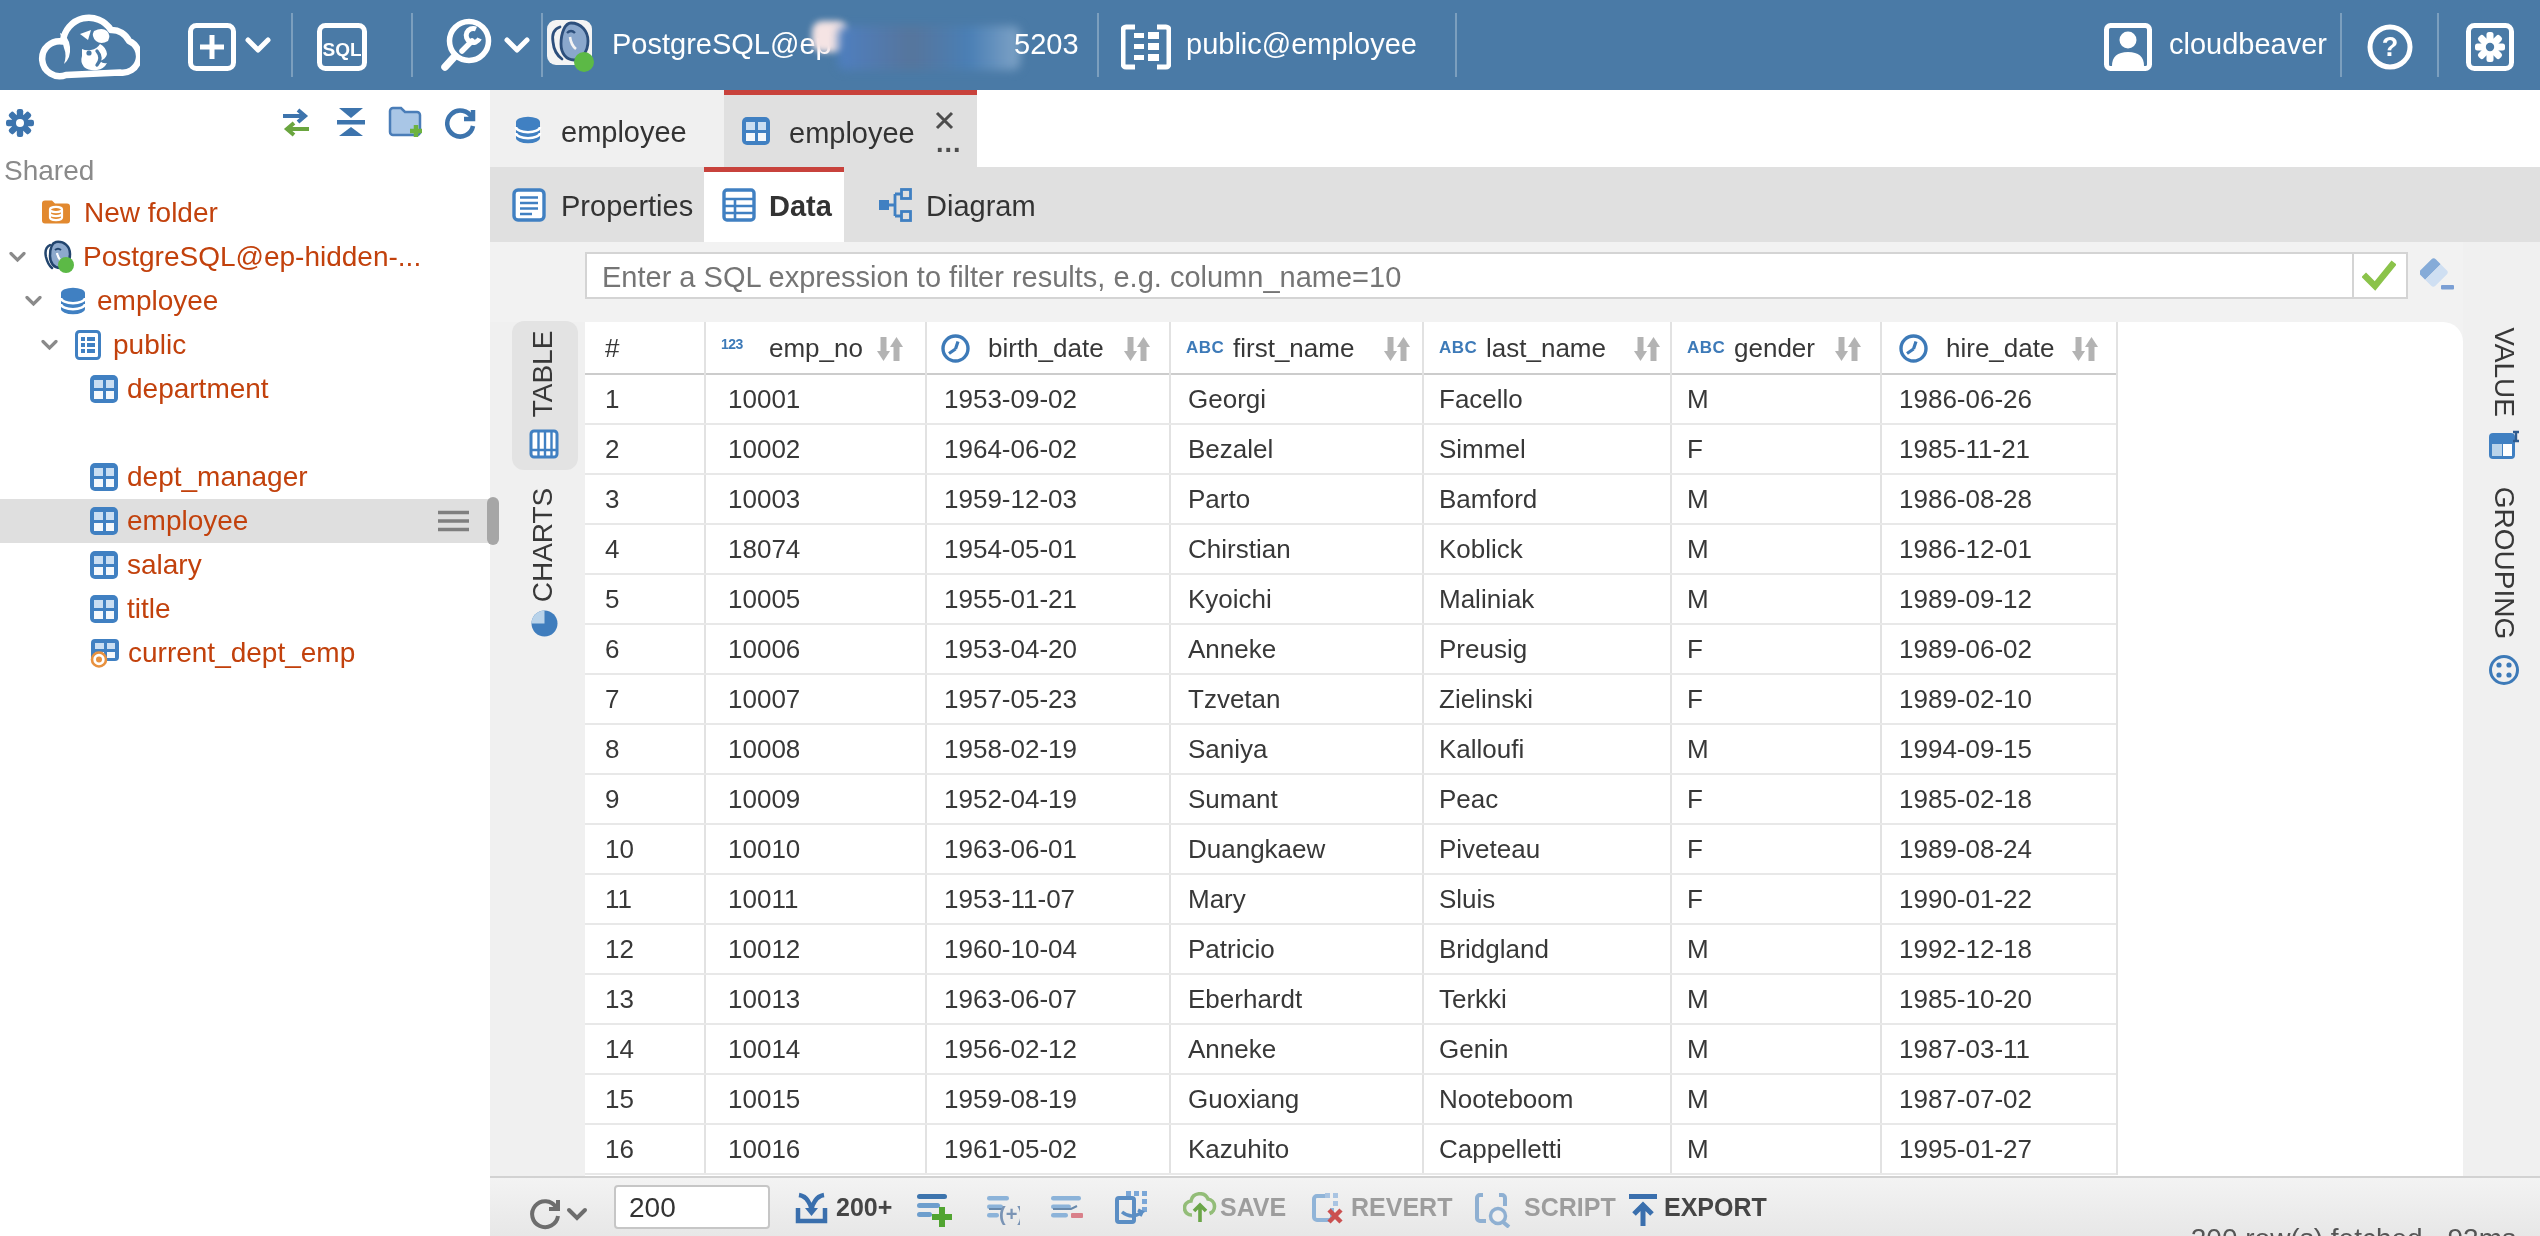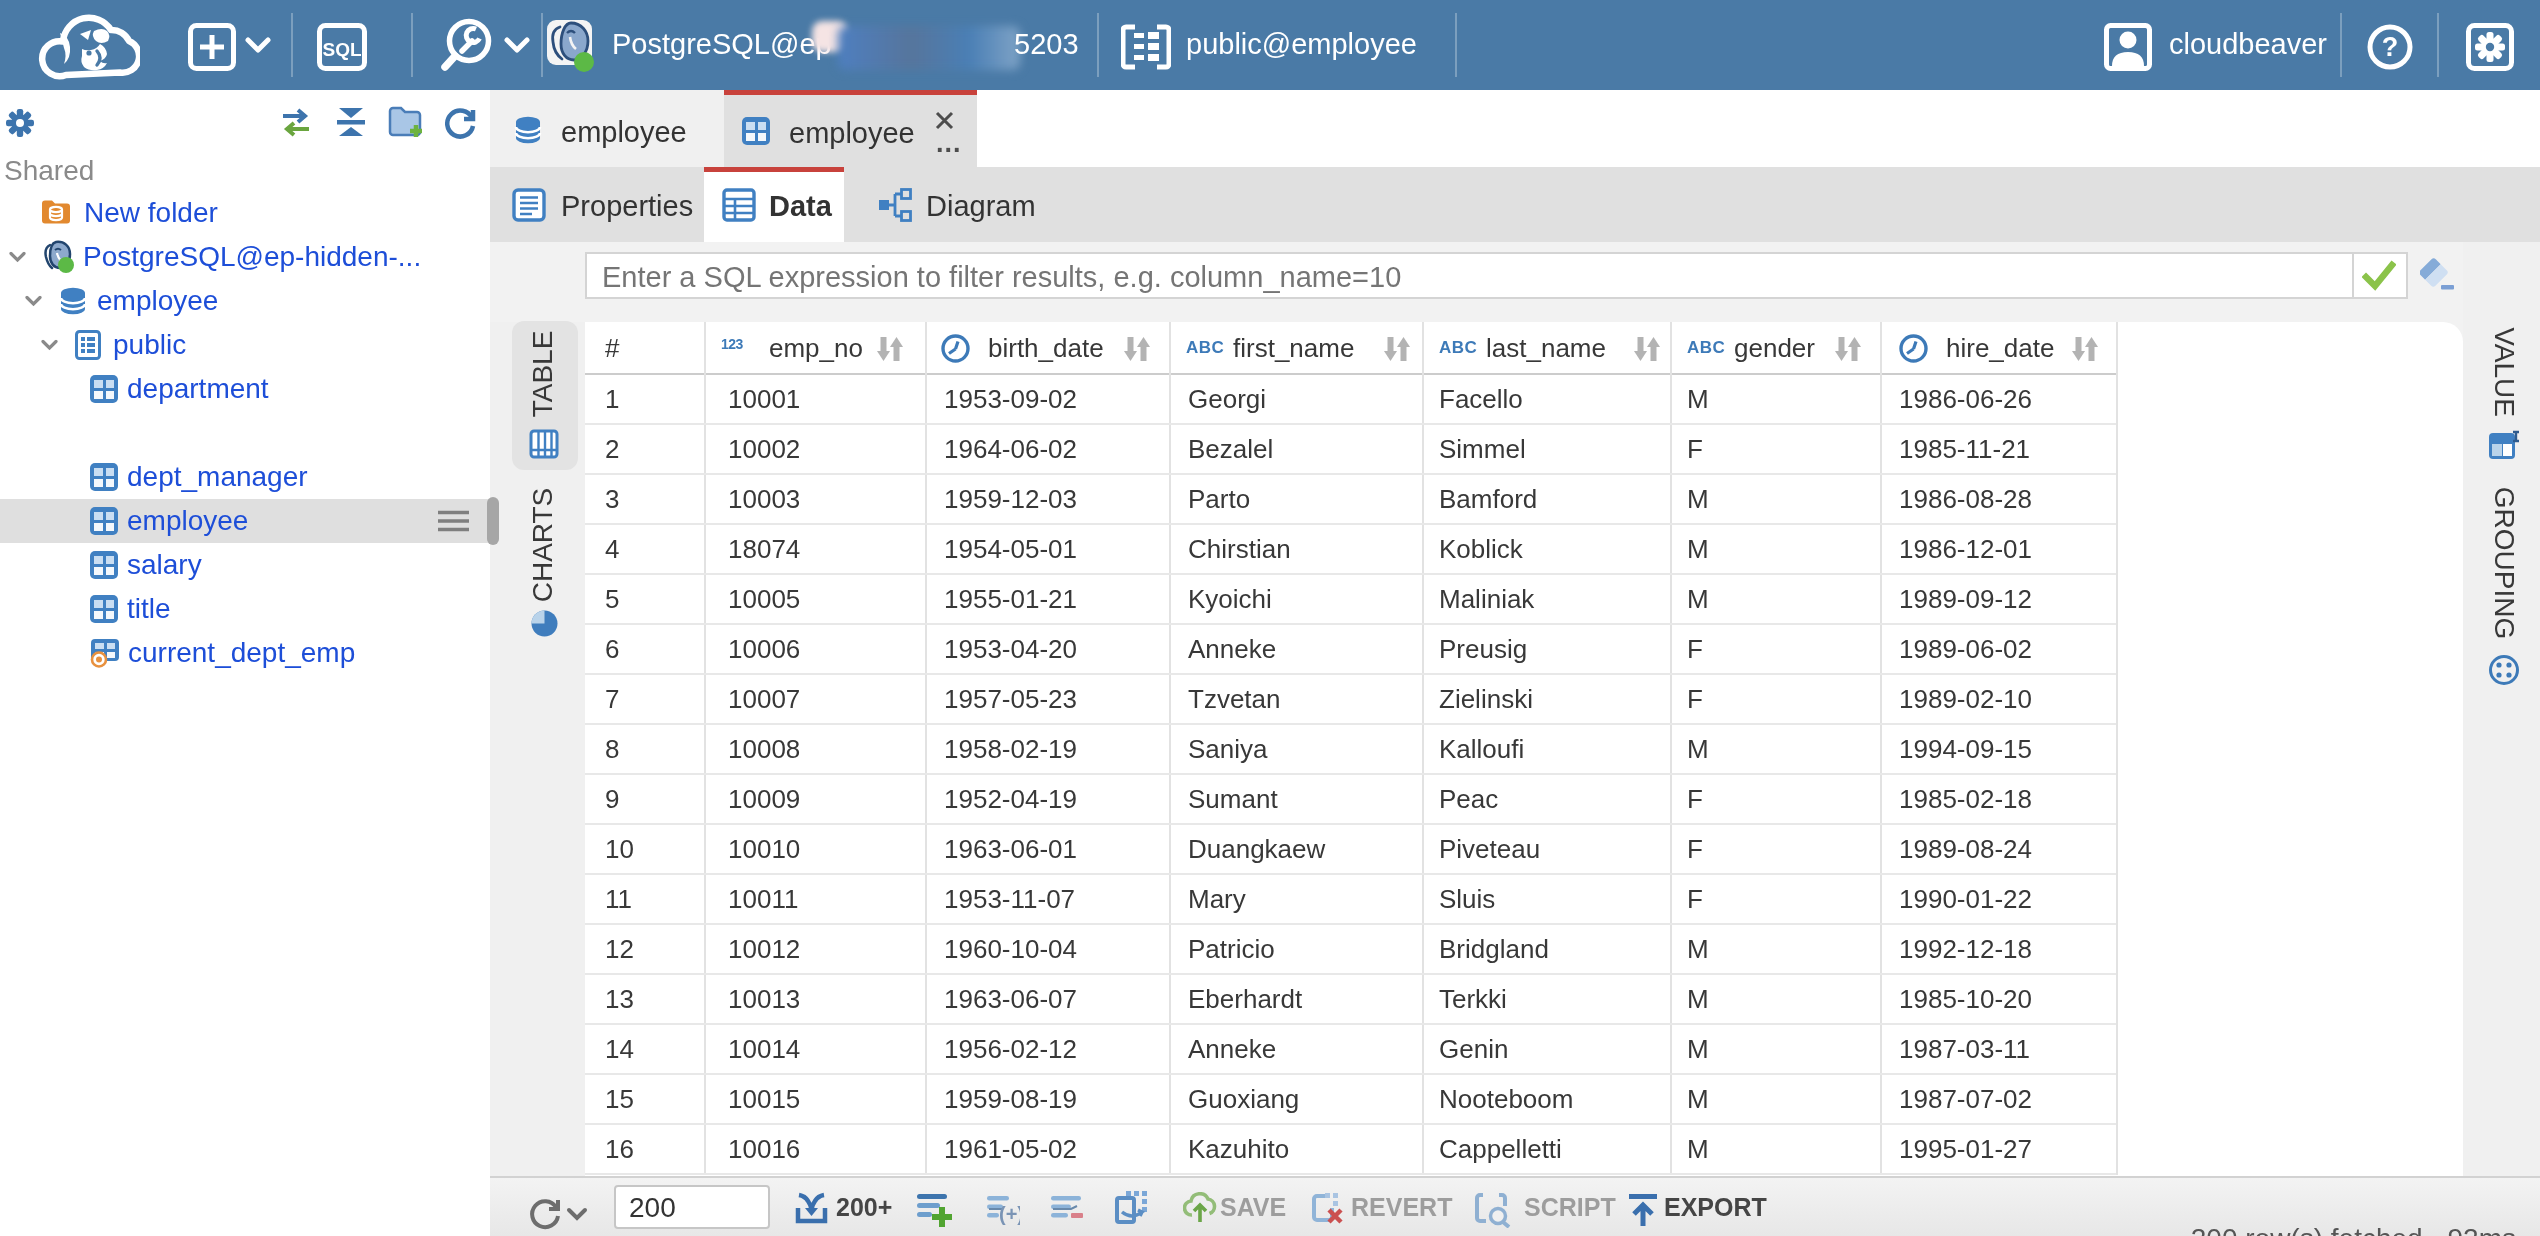--- a/index.html
+++ b/index.html
@@ -9,21 +9,21 @@
 
 
 #topbar { position:absolute; left:0; top:0; width:2540px; height:90px; background:#4a7aa6; }
 #topbar .divider { position:absolute; top:13px; width:2px; height:64px; background:rgba(255,255,255,0.28); }
 .tb-text { position:absolute; color:#fff; font-size:29px; white-space:nowrap; }
 
 
 #sidebar { position:absolute; left:0; top:90px; width:490px; height:1146px; background:#ffffff; }
 #sidebar .shared { position:absolute; left:4px; top:65px; font-size:28px; color:#8a8a8a; }
 .trow { position:absolute; left:0; width:490px; height:44px; }
-.trow .lbl { position:absolute; top:50%; transform:translateY(-50%); font-size:28px; color:#1d4ed8; white-space:nowrap; }
+.trow .lbl { position:absolute; top:50%; transform:translateY(-50%); font-size:28px; color:#c2410c; white-space:nowrap; }
 .chev { position:absolute; top:50%; transform:translateY(-50%); width:17px; height:11px; }
 #splitter-handle { position:absolute; left:487px; top:497px; width:12px; height:48px; background:#a6a6a6; border-radius:6px; }
 
 
 #tabbar { position:absolute; left:490px; top:90px; width:2050px; height:77px; background:#ffffff; }
 .tab1 { position:absolute; left:0; top:0; width:234px; height:77px; background:#f0f0f0; }
 .tab2 { position:absolute; left:234px; top:0; width:253px; height:77px; background:#e0e0e0; border-top:5px solid #c8423c; }
 .tabtxt { position:absolute; font-size:29px; color:#333; white-space:nowrap; }
 #subtabbar { position:absolute; left:490px; top:167px; width:2050px; height:75px; background:#e0e0e0; }
 .subtab-data { position:absolute; left:214px; top:0; width:140px; height:75px; background:#ffffff; border-top:5px solid #c8423c; }

